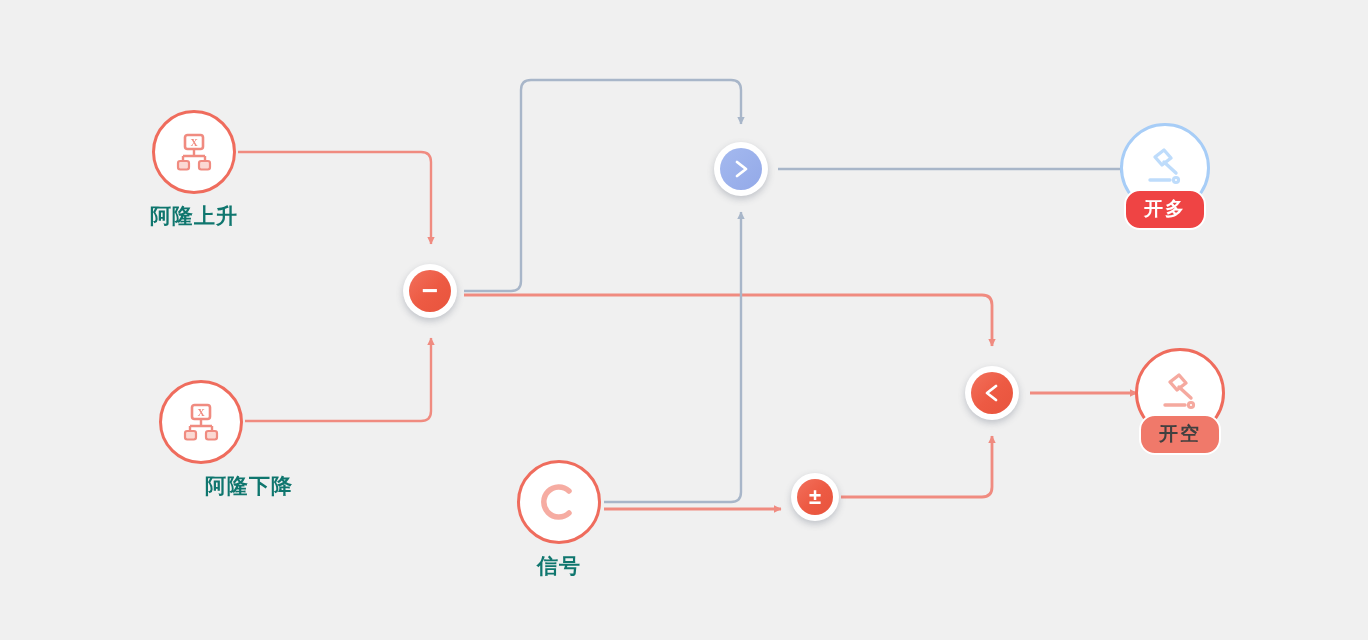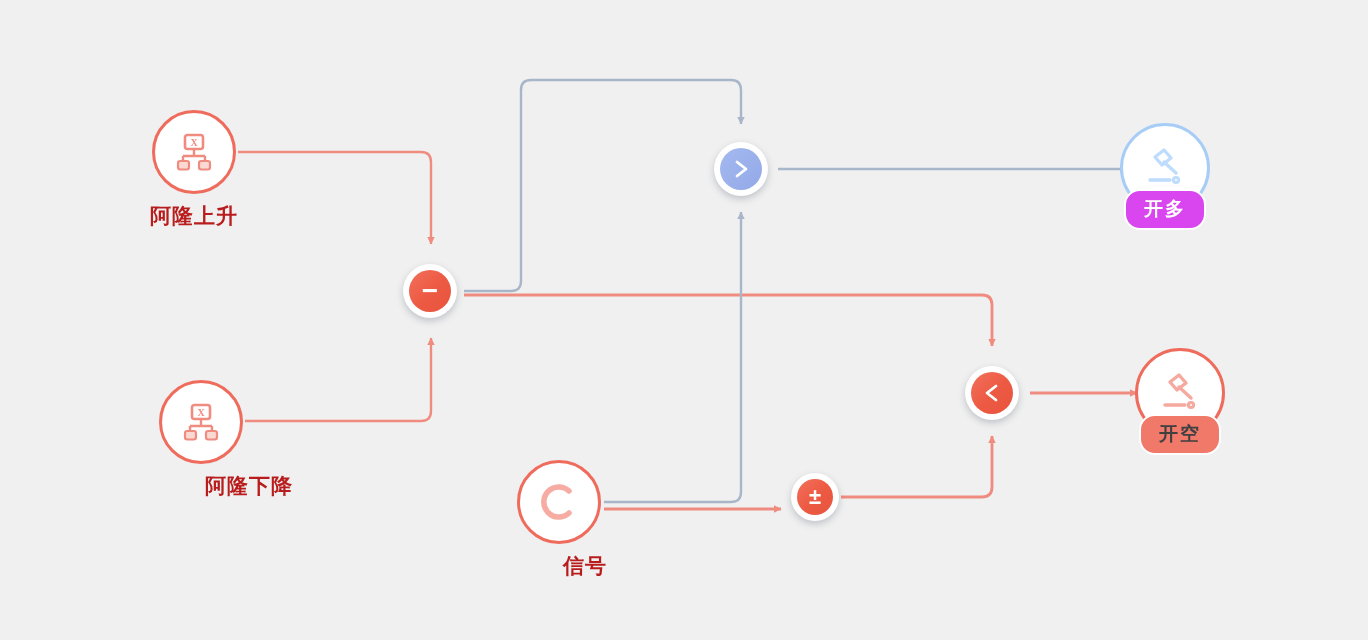--- a/index.html
+++ b/index.html
@@ -39,21 +39,21 @@
 
   .node-label {
     position: absolute;
     left: 50%;
     transform: translateX(-50%);
     white-space: nowrap;
     font-size: 21px;
     font-weight: bold;
     letter-spacing: 1px;
   }
-  .node-label.red  { color: #b91c1c; }
+  .node-label.red  { color: #0f766e; }
 
   
   .op-node {
     border-radius: 50%;
     background: #ffffff;
     display: flex;
     align-items: center;
     justify-content: center;
     box-shadow: 0 3px 7px rgba(80,90,110,0.30);
   }
@@ -97,21 +97,21 @@
     transform: translateX(-50%);
     bottom: -17px;
     padding: 5px 18px 6px;
     border-radius: 16px;
     font-size: 19px;
     font-weight: bold;
     letter-spacing: 2px;
     white-space: nowrap;
     border: 2.5px solid #ffffff;
   }
-  .action-node.blue .action-pill { background: #d946ef; color: #ffffff; }
+  .action-node.blue .action-pill { background: #ef4444; color: #ffffff; }
   .action-node.red  .action-pill { background: #f0796a; color: #404040; }
 
   svg.icon { display: block; }
 </style>
 </head>
 <body>
 
 <div id="canvas">
 
   <svg id="edges" viewBox="0 0 1368 640" xmlns="http://www.w3.org/2000/svg">
@@ -174,21 +174,21 @@
   </div>
 
   <div class="node" style="left:517px; top:460px;">
     <div class="ring-node red">
       <span>
         <svg class="icon" width="46" height="46" viewBox="0 0 46 46">
           <path d="M33,12 A15,15 0 1,0 33,34" fill="none" stroke="#f6aca2" stroke-width="5.5" stroke-linecap="round"></path>
         </svg>
       </span>
     </div>
-    <div class="node-label red" style="top:92px;margin-left:26px;">信号</div>
+    <div class="node-label red" style="top:92px;">信号</div>
   </div>
 
   <div class="node op-node big" style="left:403px; top:264px;">
     <div class="op-inner red">
       <span>−</span>
     </div>
   </div>
 
   <div class="node op-node small" style="left:791px; top:473px;">
     <div class="op-inner red">

